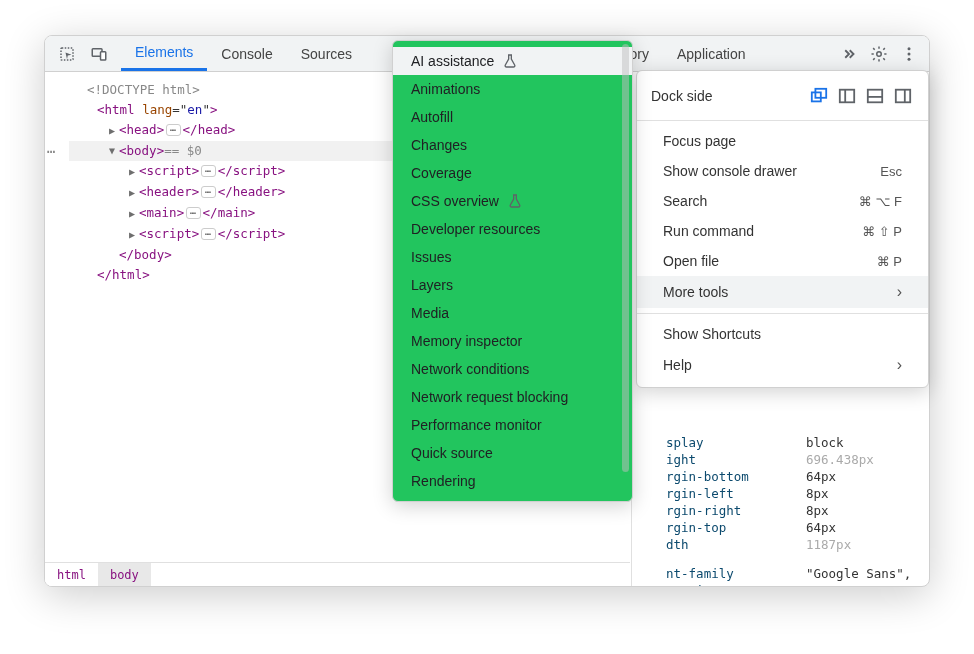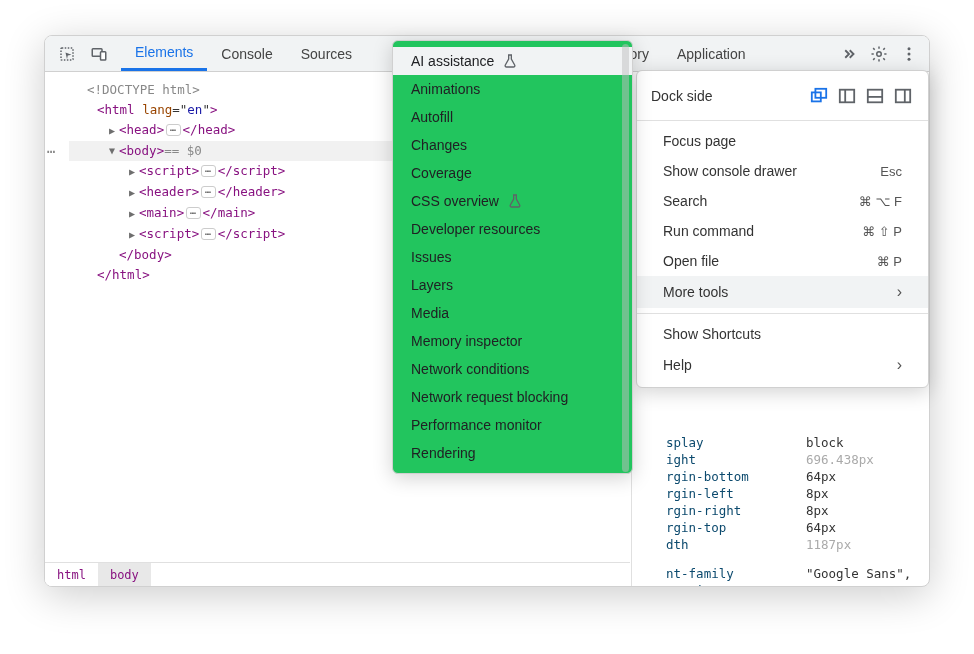--- a/index.html
+++ b/index.html
@@ -513,15 +513,18 @@
     <div class="submenu-item">
       <span>Network conditions</span>
     </div>
     <div class="submenu-item">
       <span>Network request blocking</span>
     </div>
     <div class="submenu-item">
       <span>Performance monitor</span>
     </div>
     <div class="submenu-item">
+      <span>Quick source</span>
+    </div>
+    <div class="submenu-item">
       <span>Rendering</span>
     </div>
   </div>
 
 </body></html>

